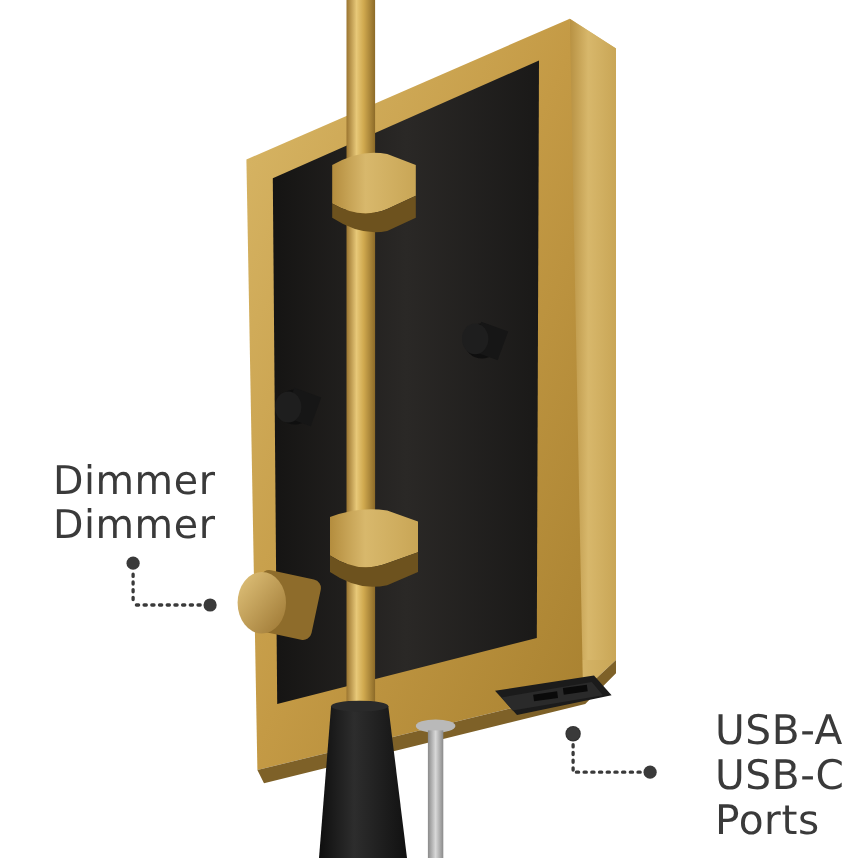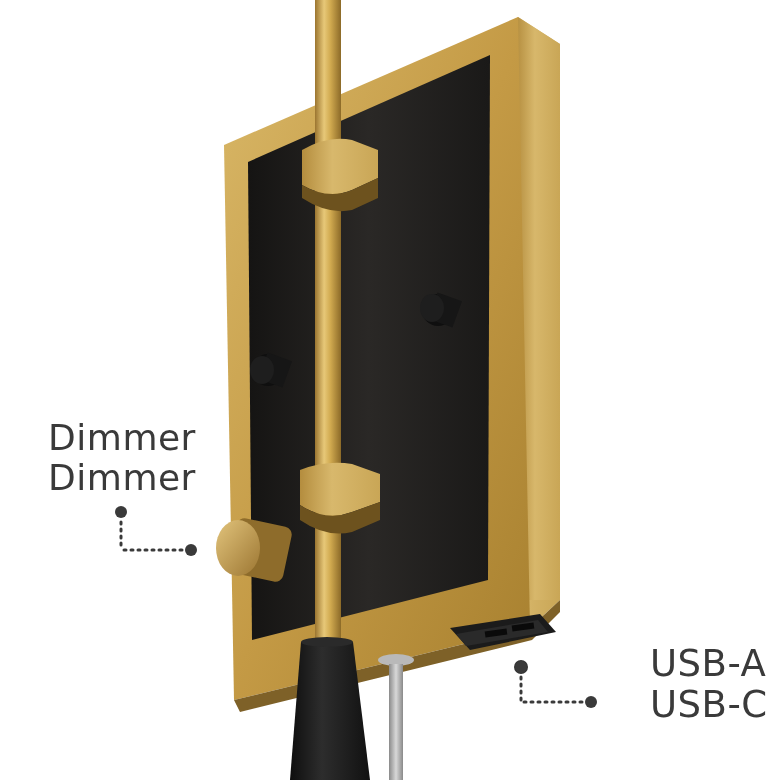--- a/index.html
+++ b/index.html
@@ -147,14 +147,15 @@
   </svg>
 
   <div class="callout-text dimmer-label">
     <div>Dimmer</div>
     <div>Dimmer</div>
   </div>
 
   <div class="callout-text usb-label">
     <div>USB-A</div>
     <div>USB-C</div>
+    <div>Ports</div>
   </div>
 </div>
 
 </body></html>

